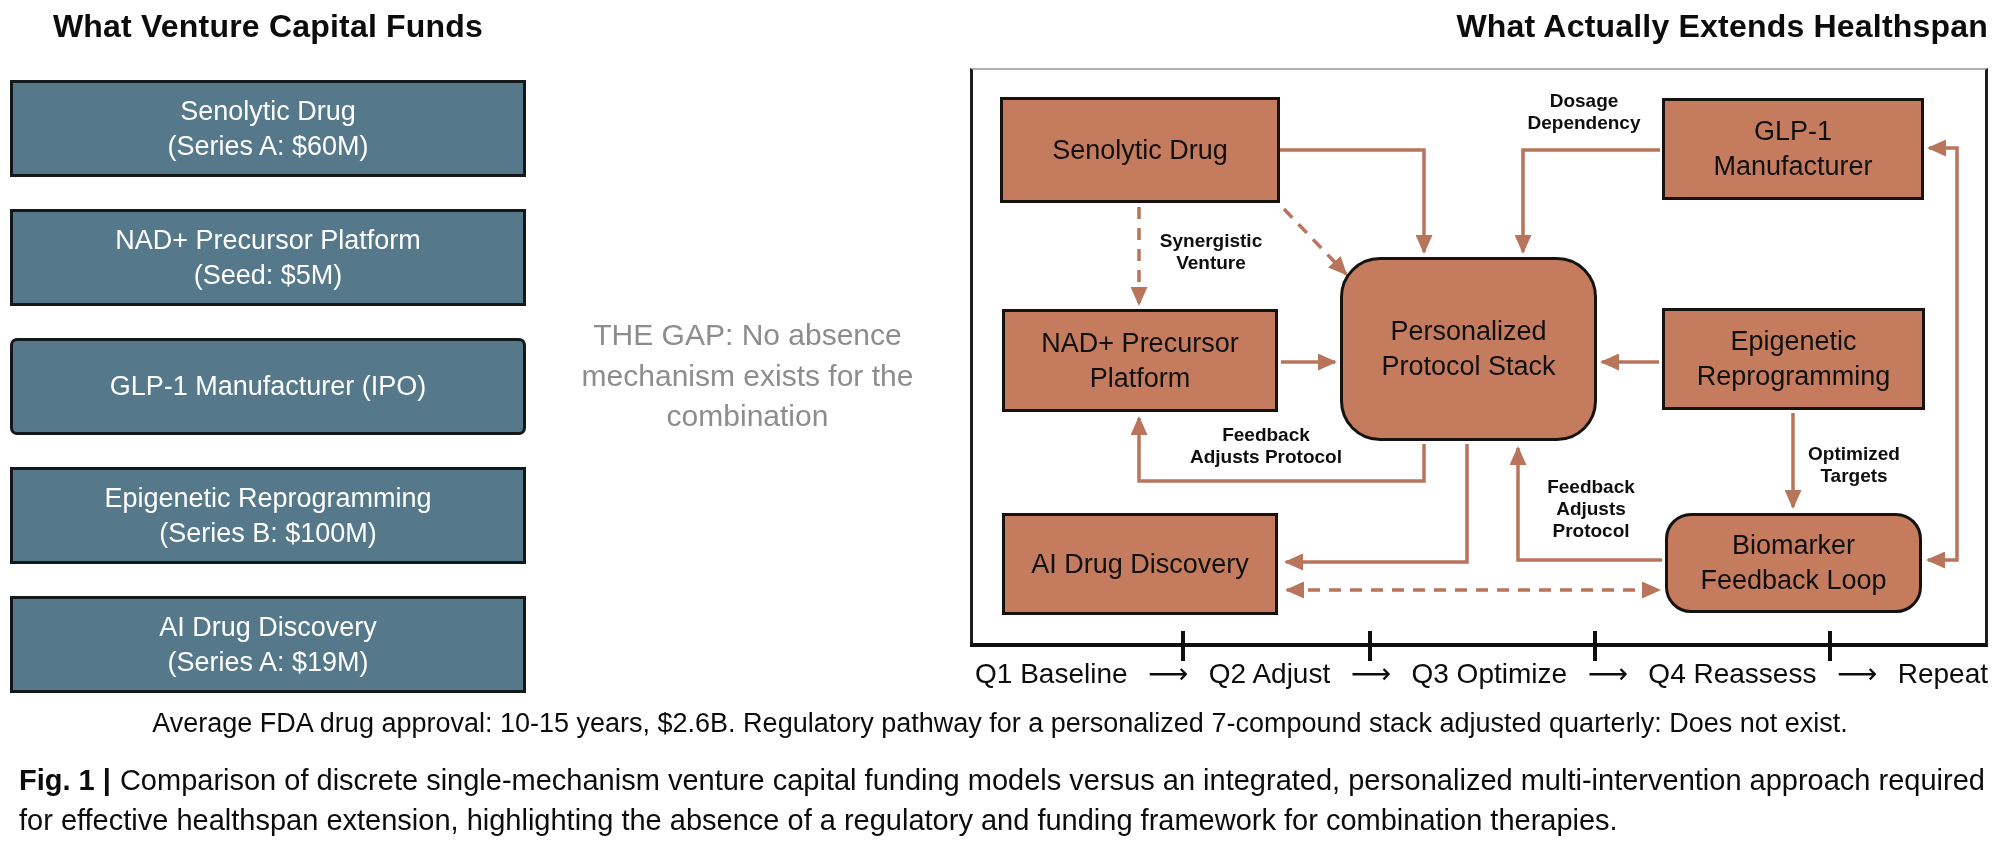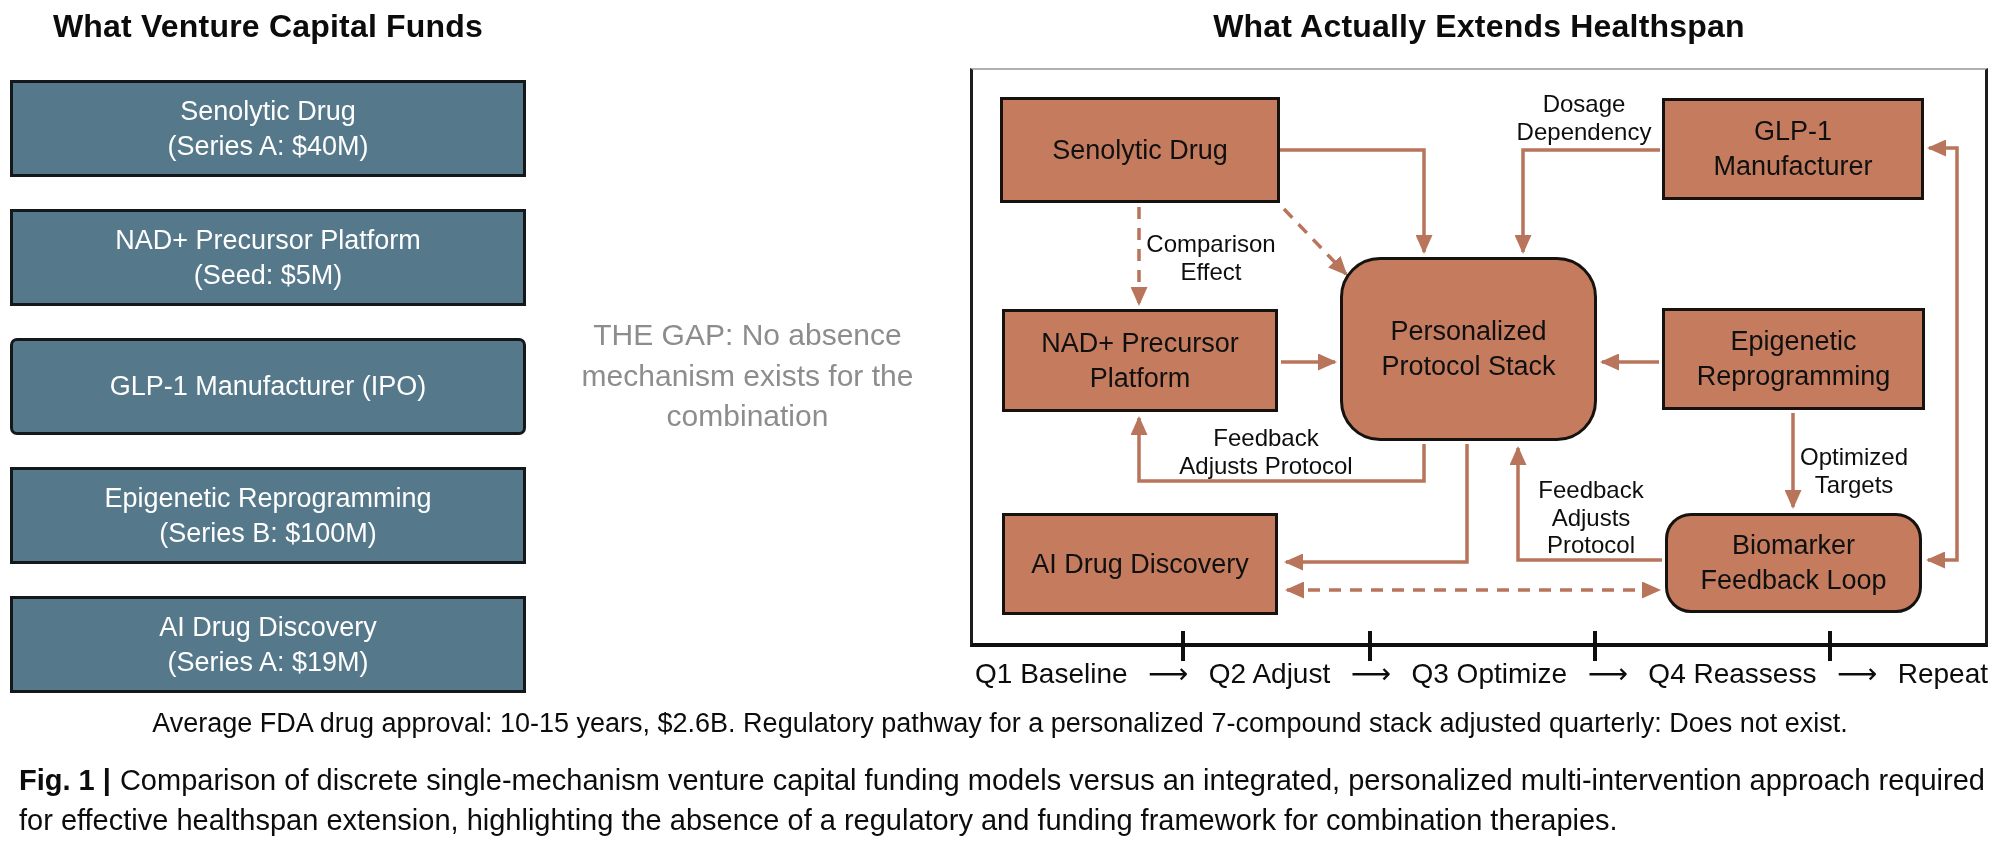--- a/index.html
+++ b/index.html
@@ -11,62 +11,62 @@
   .vbox{background:#55798a;border:3px solid #15181a;color:#ffffff;
         display:flex;flex-direction:column;justify-content:center;align-items:center;
         text-align:center;font-size:27px;line-height:1.28;}
   
   .node{background:#c47b5e;border:3px solid #15120f;color:#101010;
         display:flex;flex-direction:column;justify-content:center;align-items:center;
         text-align:center;font-size:27px;line-height:1.28;}
   .node.round{border-radius:40px;}
   .node.round-sm{border-radius:26px;}
   .gap-text{font-size:30px;line-height:1.35;color:#8d8d8d;text-align:center;}
-  .edge-label{font-size:24px;line-height:1.15;color:#0e0e0e;text-align:center;}
+  .edge-label{font-size:19px;line-height:1.15;color:#0e0e0e;text-align:center;font-weight:bold;}
   .panel{border:3px solid #1c1c1c;border-top:2px solid #b0b0b0;border-bottom:4px solid #0f0f0f;background:transparent;}
   .tick{width:4px;height:30px;background:#0f0f0f;}
   .timeline-row{display:flex;justify-content:space-between;align-items:center;
                 font-size:28px;color:#0c0c0c;}
   .timeline-arrow{font-size:28px;padding:0 2px;}
   .fda{font-size:27px;color:#0c0c0c;text-align:center;}
   .caption{font-size:29px;line-height:1.38;color:#0c0c0c;text-align:left;margin-left:11px;}
   .caption .pfx{font-weight:bold;margin-right:9px;}
   svg.overlay{position:absolute;left:0;top:0;pointer-events:none;}
 </style>
 </head>
 <body>
 
 <div id="page">
 
   <div class="abs title" style="left:10px;top:8px;width:516px;">What Venture Capital Funds</div>
 
   <div class="abs vbox" style="left:10px;top:80px;width:516px;height:97px;">
     <span>Senolytic Drug</span>
-    <span>(Series A: $40M)</span>
+    <span>(Series A: $60M)</span>
   </div>
   <div class="abs vbox" style="left:10px;top:209px;width:516px;height:97px;">
     <span>NAD+ Precursor Platform</span>
     <span>(Seed: $5M)</span>
   </div>
   <div class="abs vbox" style="left:10px;top:338px;width:516px;height:97px;border-radius:7px;">
     <span>GLP-1 Manufacturer (IPO)</span>
     <span></span>
   </div>
   <div class="abs vbox" style="left:10px;top:467px;width:516px;height:97px;">
     <span>Epigenetic Reprogramming</span>
     <span>(Series B: $100M)</span>
   </div>
   <div class="abs vbox" style="left:10px;top:596px;width:516px;height:97px;">
     <span>AI Drug Discovery</span>
     <span>(Series A: $19M)</span>
   </div>
 
   <div class="abs gap-text" style="left:575px;top:315px;width:345px;">THE GAP: No absence mechanism exists for the combination</div>
 
-  <div class="abs title" style="left:970px;top:8px;width:1018px;">What Actually Extends Healthspan</div>
+  <div class="abs title" style="left:970px;top:8px;width:1018px;text-align:right;">What Actually Extends Healthspan</div>
 
   <div class="abs panel" style="left:970px;top:68px;width:1018px;height:579px;"></div>
 
   <svg class="overlay" width="2000" height="848" viewBox="0 0 2000 848">
     <defs>
       <marker id="ah" markerUnits="userSpaceOnUse" markerWidth="19" markerHeight="17" refX="17" refY="8.5" orient="auto-start-reverse">
         <polygon points="0,0 19,8.5 0,17" fill="#b9745c"></polygon>
       </marker>
     </defs>
     <g stroke="#b9745c" stroke-width="3.5" fill="none">
@@ -106,21 +106,21 @@
   </div>
   <div class="abs node" style="left:1002px;top:513px;width:276px;height:102px;">
     <span>AI Drug Discovery</span>
   </div>
   <div class="abs node round-sm" style="left:1665px;top:513px;width:257px;height:100px;">
     <span>Biomarker</span>
     <span>Feedback Loop</span>
   </div>
 
   <div class="abs edge-label" style="left:1512px;top:90px;width:144px;">Dosage Dependency</div>
-  <div class="abs edge-label" style="left:1145px;top:230px;width:132px;">Comparison Effect</div>
+  <div class="abs edge-label" style="left:1145px;top:230px;width:132px;">Synergistic Venture</div>
   <div class="abs edge-label" style="left:1798px;top:443px;width:112px;">Optimized Targets</div>
   <div class="abs edge-label" style="left:1166px;top:424px;width:200px;">
     <span style="display:block">Feedback</span>
     <span style="display:block">Adjusts Protocol</span>
   </div>
   <div class="abs edge-label" style="left:1536px;top:476px;width:110px;">
     <span style="display:block">Feedback</span>
     <span style="display:block">Adjusts</span>
     <span style="display:block">Protocol</span>
   </div>

